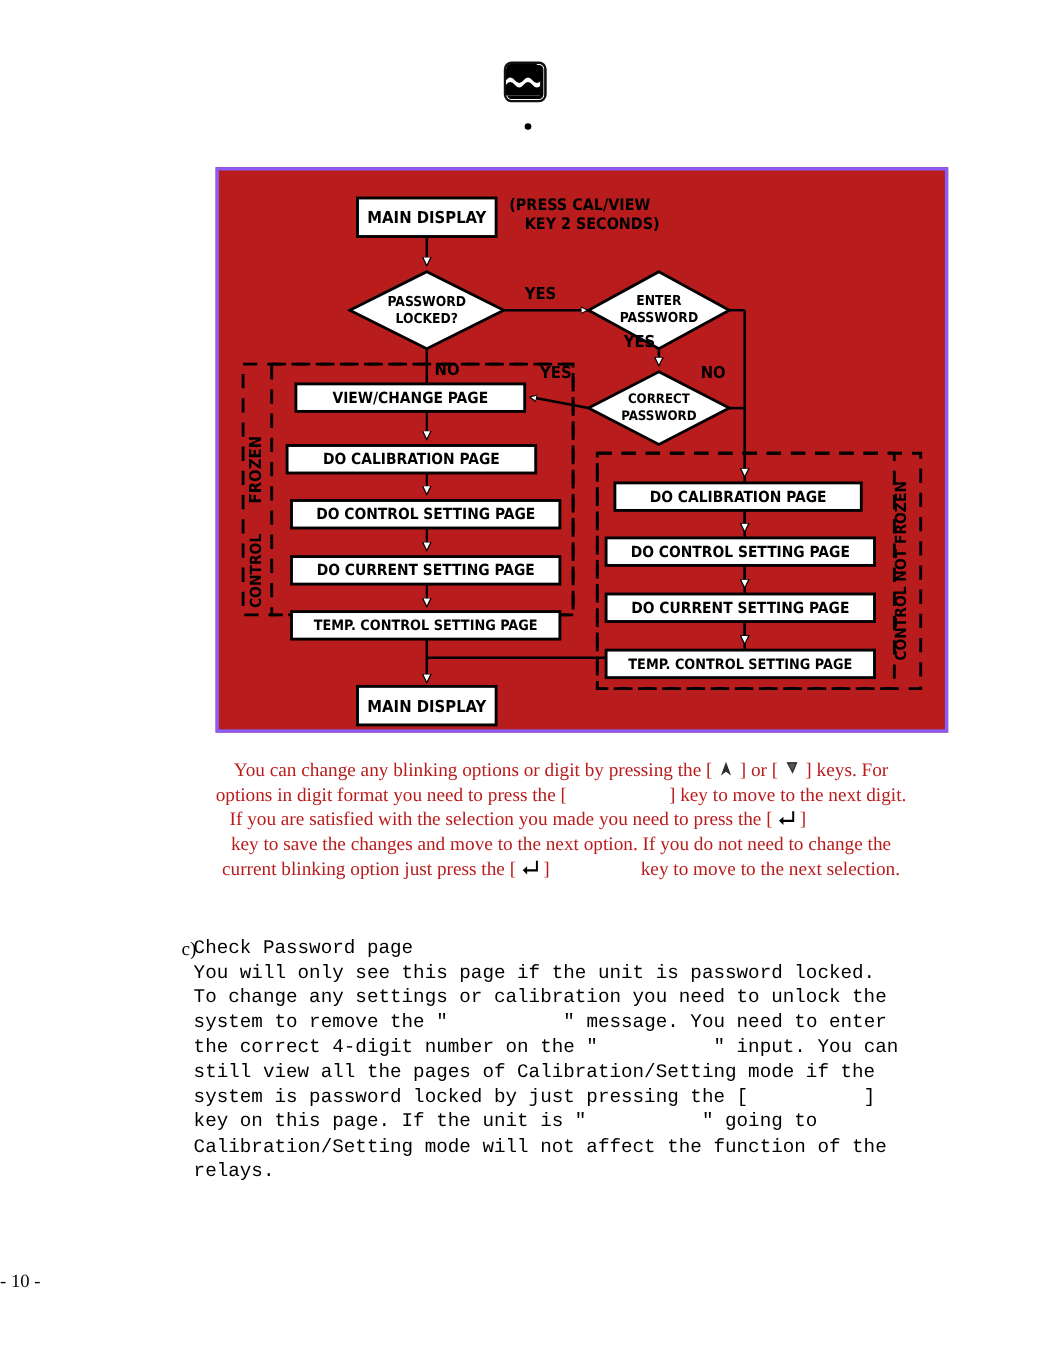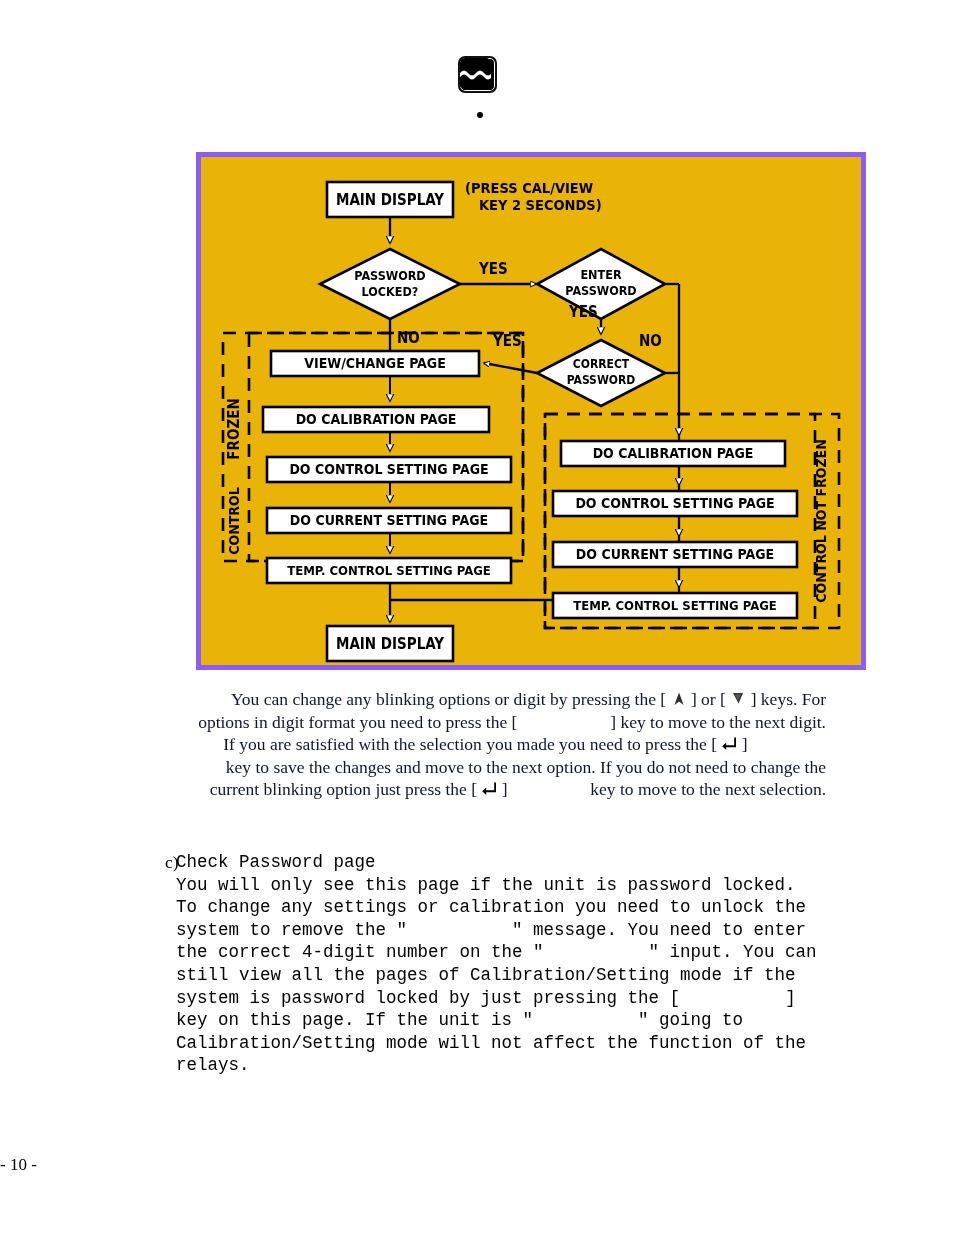--- a/index.html
+++ b/index.html
@@ -51,37 +51,37 @@
     margin-left: 6px;
   }
 
   
   .figure-frame {
     position: absolute;
     left: 196px;
     top: 152px;
     width: 660px;
     height: 508px;
-    background: #eab308;
-    border: 5px solid #8b5cf6;
+    background: #b91c1c;
+    border: 3px solid #8b5cf6;
   }
   .fig-canvas {
     position: absolute;
     inset: 0;
   }
   .fig-canvas svg { display: block; }
 
   
   .para {
     position: absolute;
     font-family: "Liberation Serif", serif;
     font-size: 17.5px;
     line-height: 22.6px;
-    color: #0f172a;
-    text-align: right;
+    color: #b91c1c;
+    text-align: center;
   }
   #para-keys {
     left: 194px;
     top: 688px;
     width: 632px;
   }
   .gap-wide { display: inline-block; width: 84px; }
   .gap-mid  { display: inline-block; width: 74px; }
 
   .key-glyph {

